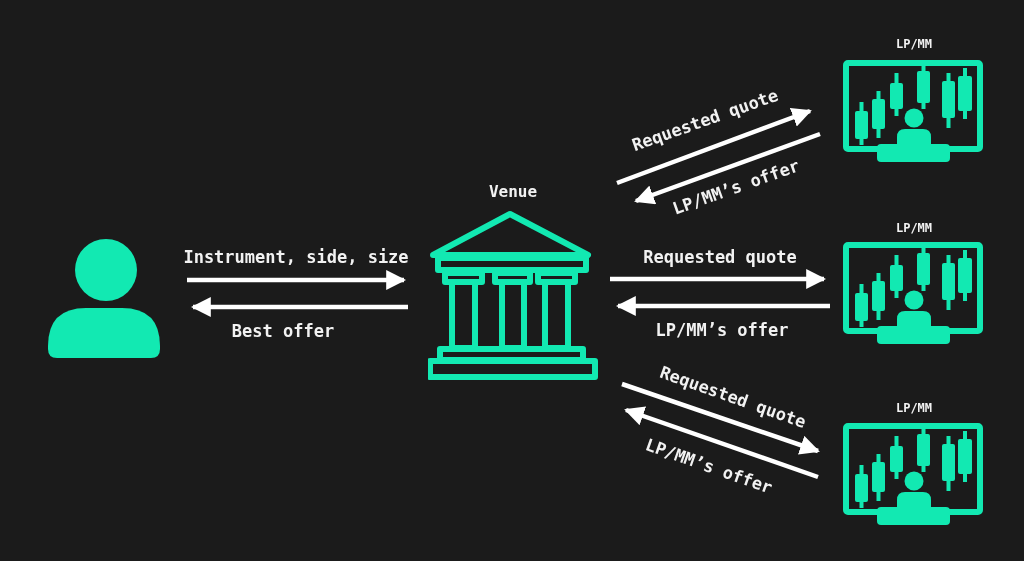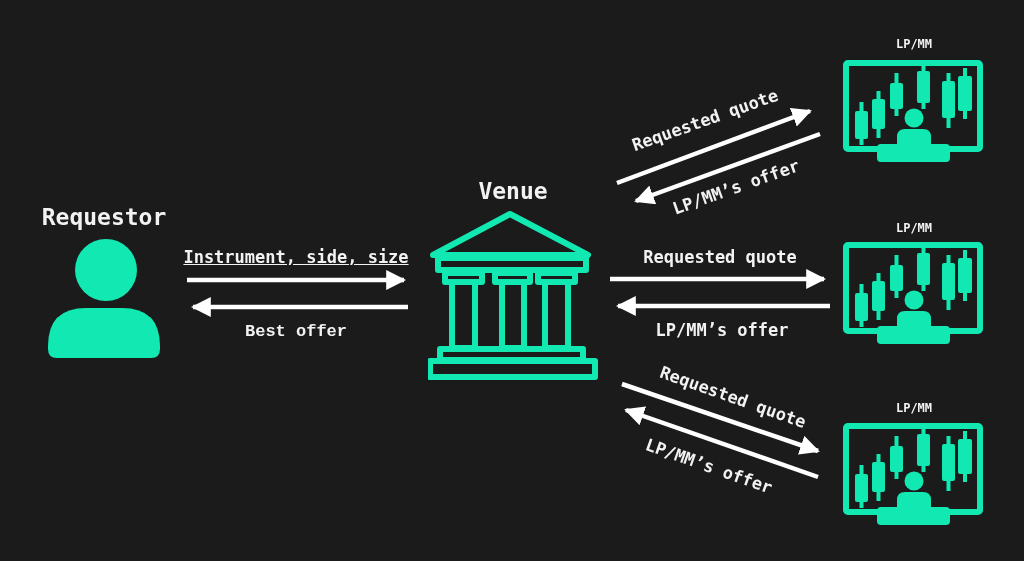--- a/index.html
+++ b/index.html
@@ -18,36 +18,36 @@
   }
   .arrow-layer{position:absolute;left:0;top:0;width:1024px;height:561px;}
   .icon-svg{position:absolute;}
   .lbl{
     position:absolute;
     color:var(--text);
     font-weight:bold;
     white-space:nowrap;
     transform:translate(-50%,-50%);
   }
-  .lbl.node{font-size:23px;}
+  .lbl.node{font-size:16px;}
   .lbl.lp{font-size:12px;}
   .lbl.flow{font-size:17px;}
   .rot-up{transform:translate(-50%,-50%) rotate(-19.5deg);}
   .rot-down{transform:translate(-50%,-50%) rotate(19.5deg);}
 
   
   .pos-requestor{left:104px;top:217px;}
   .pos-venue{left:513px;top:191px;}
   .pos-lp-top{left:914px;top:44px;}
   .pos-lp-mid{left:914px;top:228px;}
   .pos-lp-bot{left:914px;top:408px;}
 
   
-  .pos-f1-req{left:296px;top:257px;text-decoration:underline;}
-  .pos-f1-res{left:296px;top:331px;font-family:Liberation Mono, monospace;}
+  .pos-f1-req{left:296px;top:257px;}
+  .pos-f1-res{left:283px;top:331px;}
   .pos-f2-req{left:720px;top:257px;}
   .pos-f2-res{left:722px;top:330px;}
   .pos-f3-req{left:705px;top:120px;}
   .pos-f3-res{left:736px;top:187px;}
   .pos-f4-req{left:733px;top:397px;}
   .pos-f4-res{left:709px;top:466px;}
 
   
   .pos-person-icon{left:45px;top:237px;}
   .pos-bank-icon{left:428px;top:208px;}
@@ -100,21 +100,20 @@
       <line x1="408" y1="307" x2="193" y2="307" marker-end="url(#ah)"></line>
       <line x1="617" y1="183" x2="810" y2="111" marker-end="url(#ah)"></line>
       <line x1="820" y1="134" x2="636" y2="201" marker-end="url(#ah)"></line>
       <line x1="610" y1="279" x2="824" y2="279" marker-end="url(#ah)"></line>
       <line x1="830" y1="306" x2="618" y2="306" marker-end="url(#ah)"></line>
       <line x1="622" y1="384" x2="818" y2="451" marker-end="url(#ah)"></line>
       <line x1="818" y1="477" x2="626" y2="410" marker-end="url(#ah)"></line>
     </g>
   </svg>
 
-  <div class="lbl node pos-requestor">Requestor</div>
   <svg class="icon-svg pos-person-icon" width="118" height="122" viewBox="0 0 118 122">
     <g fill="var(--accent)">
       <circle cx="61" cy="33" r="31"></circle>
       <path d="M3,109 Q3,71 41,71 L77,71 Q115,71 115,109 L115,112 Q115,121 106,121 L12,121 Q3,121 3,112 Z"></path>
     </g>
   </svg>
 
   <div class="lbl node pos-venue">Venue</div>
   <svg class="icon-svg pos-bank-icon" width="170" height="172" viewBox="0 0 170 172">
     <g fill="none" stroke="var(--accent)" stroke-width="6" stroke-linejoin="round">

